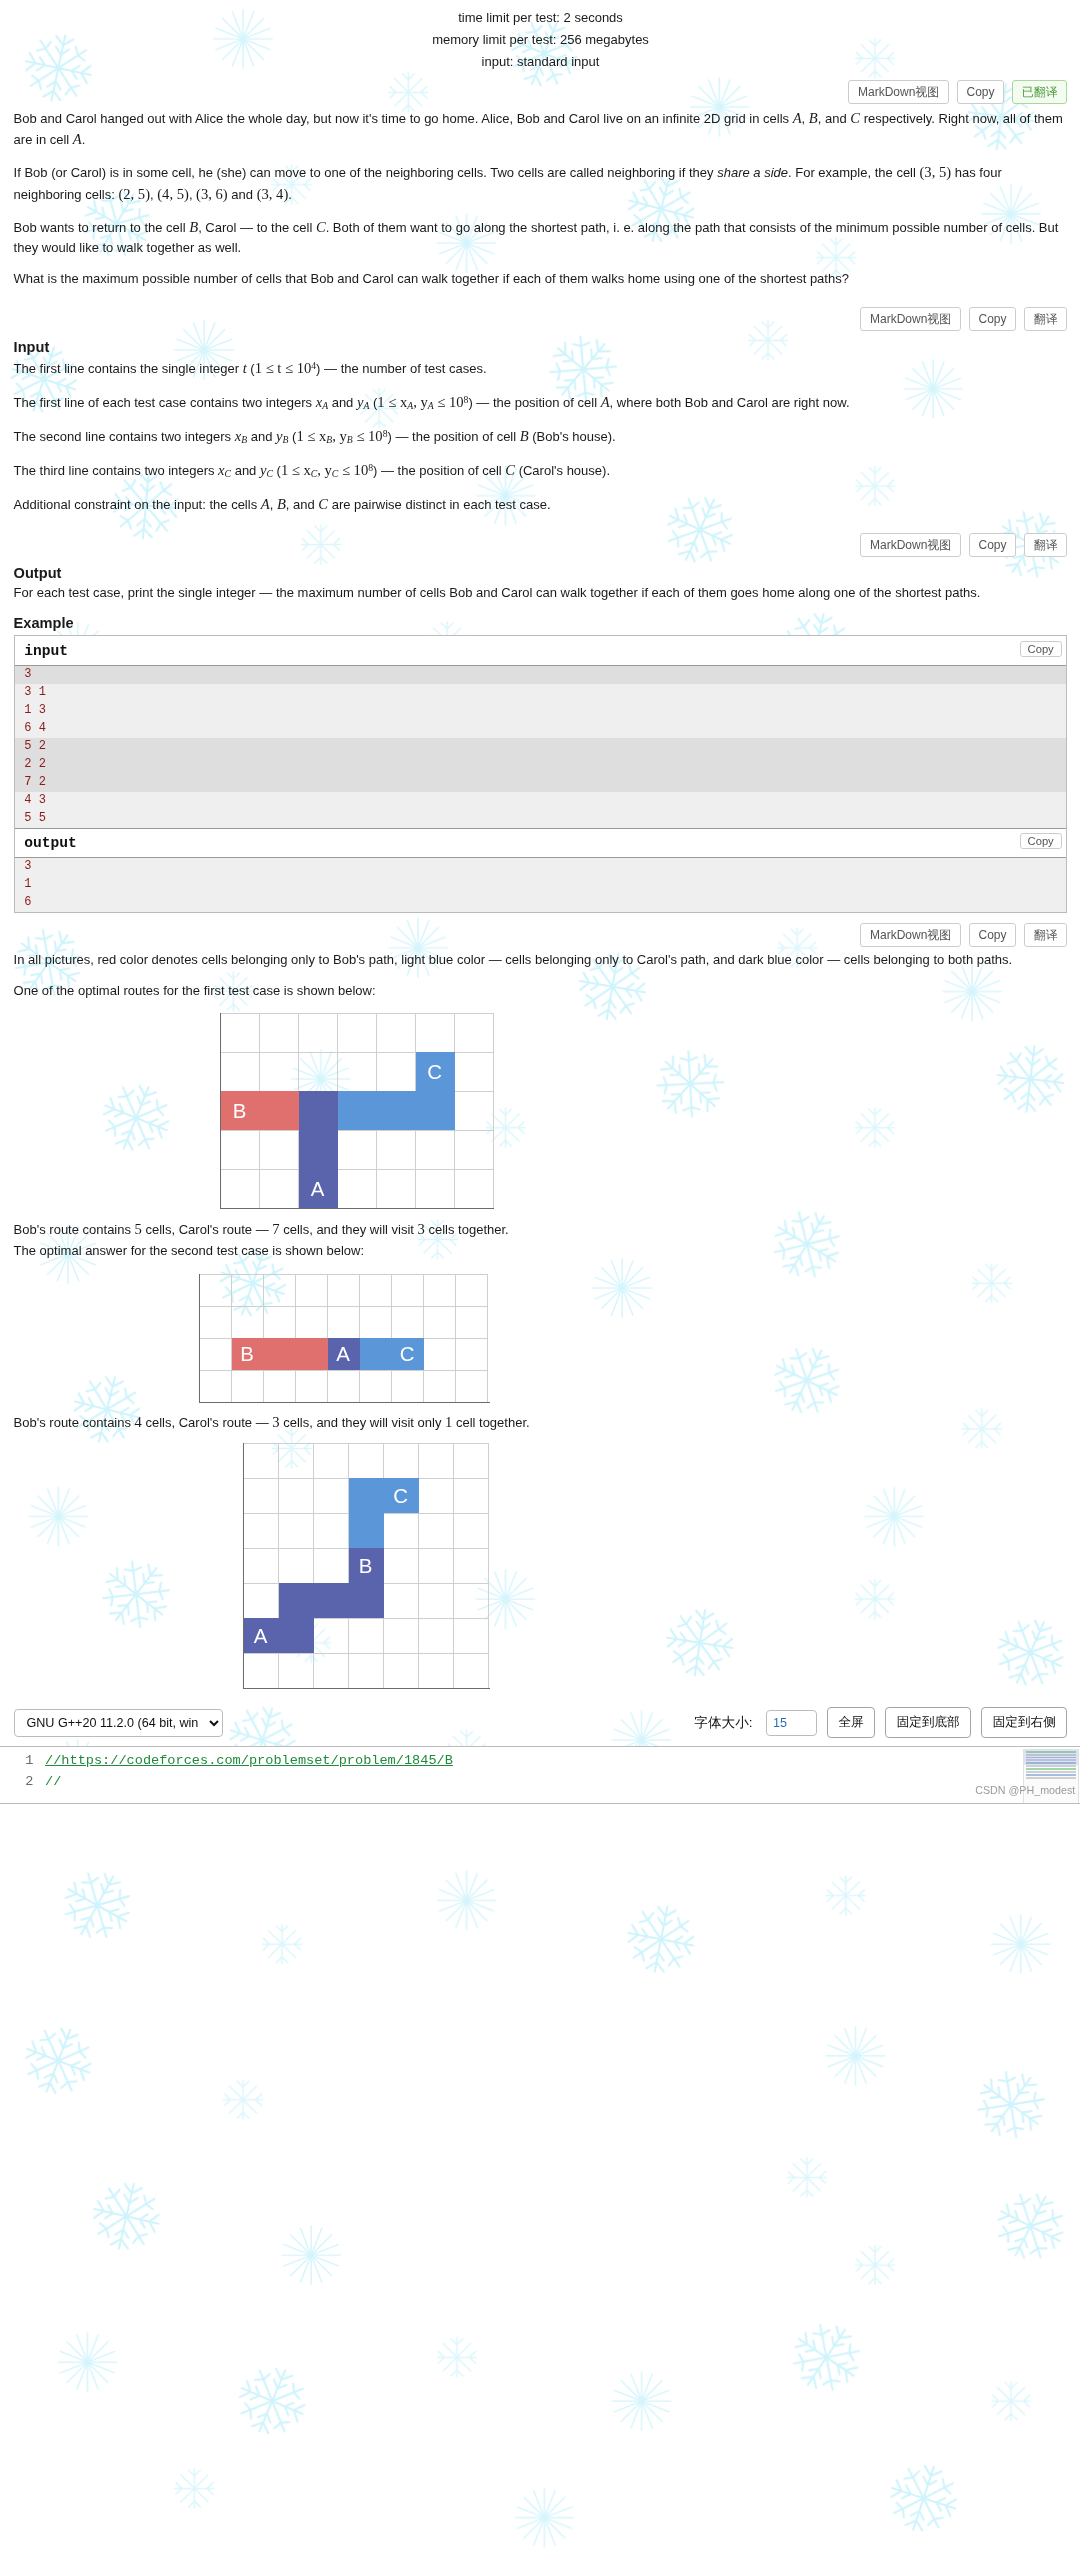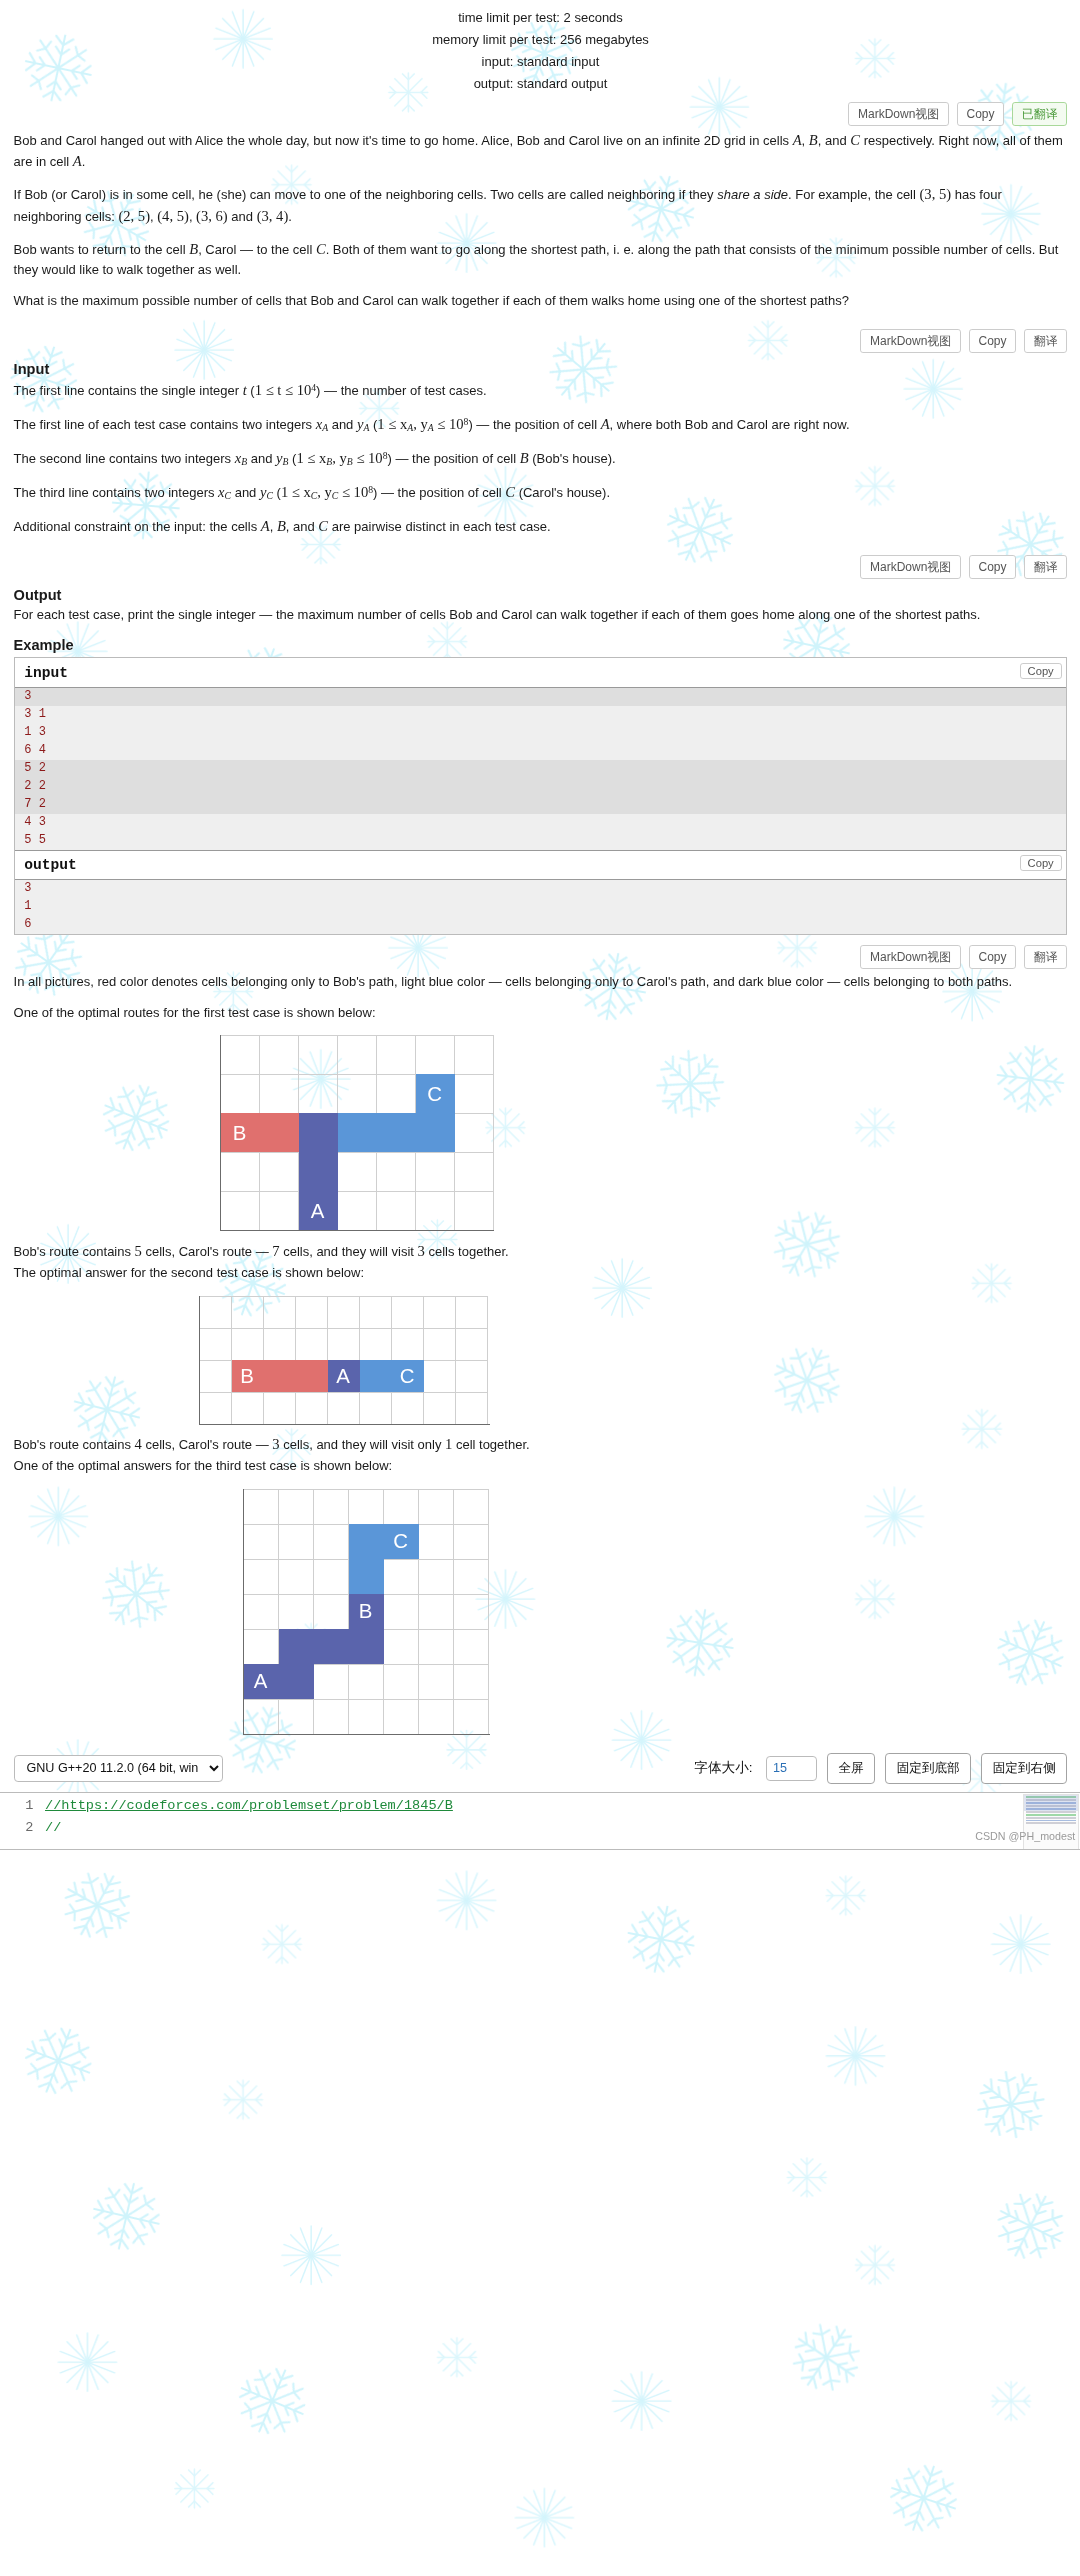--- a/index.html
+++ b/index.html
@@ -456,21 +456,20 @@
   </g>
 </svg>
 
 <div id="page">
 
   <div class="content">
     <div class="limits">
       <div>time limit per test: 2 seconds</div>
       <div>memory limit per test: 256 megabytes</div>
       <div>input: standard input</div>
-      <div>output: standard output</div>
     </div>
   </div>
 
   <div class="tbar">
     <button class="tbtn">MarkDown视图</button>
     <button class="tbtn">Copy</button>
     <button class="tbtn done">已翻译</button>
   </div>
 
   <div class="content">
@@ -649,21 +648,20 @@
             <div class="gcell blank" style="width: 32px; height: 32px;"></div>
             <div class="gcell blank" style="width: 32px; height: 32px;"></div>
             <div class="gcell blank" style="width: 32px; height: 32px;"></div>
             <div class="gcell blank" style="width: 32px; height: 32px;"></div>
             <div class="gcell blank" style="width: 32px; height: 32px;"></div>
           </div>
         </div>
     </div>
 
     <p class="para" style="margin-bottom:1.9px;"><span>Bob's route contains </span><span class="mu">4</span><span> cells, Carol's route — </span><span class="mu">3</span><span> cells, and they will visit only </span><span class="mu">1</span><span> cell together.</span></p>
-    <p class="para">One of the optimal answers for the third test case is shown below:</p>
 
     <div class="figwrap">
       <div class="gridfig" id="fig3" style="width: 247px; margin-left: 229px;">
           <div class="gridrow">
             <div class="gcell blank" style="width: 35px; height: 35px;"></div>
             <div class="gcell blank" style="width: 35px; height: 35px;"></div>
             <div class="gcell blank" style="width: 35px; height: 35px;"></div>
             <div class="gcell blank" style="width: 35px; height: 35px;"></div>
             <div class="gcell blank" style="width: 35px; height: 35px;"></div>
             <div class="gcell blank" style="width: 35px; height: 35px;"></div>

